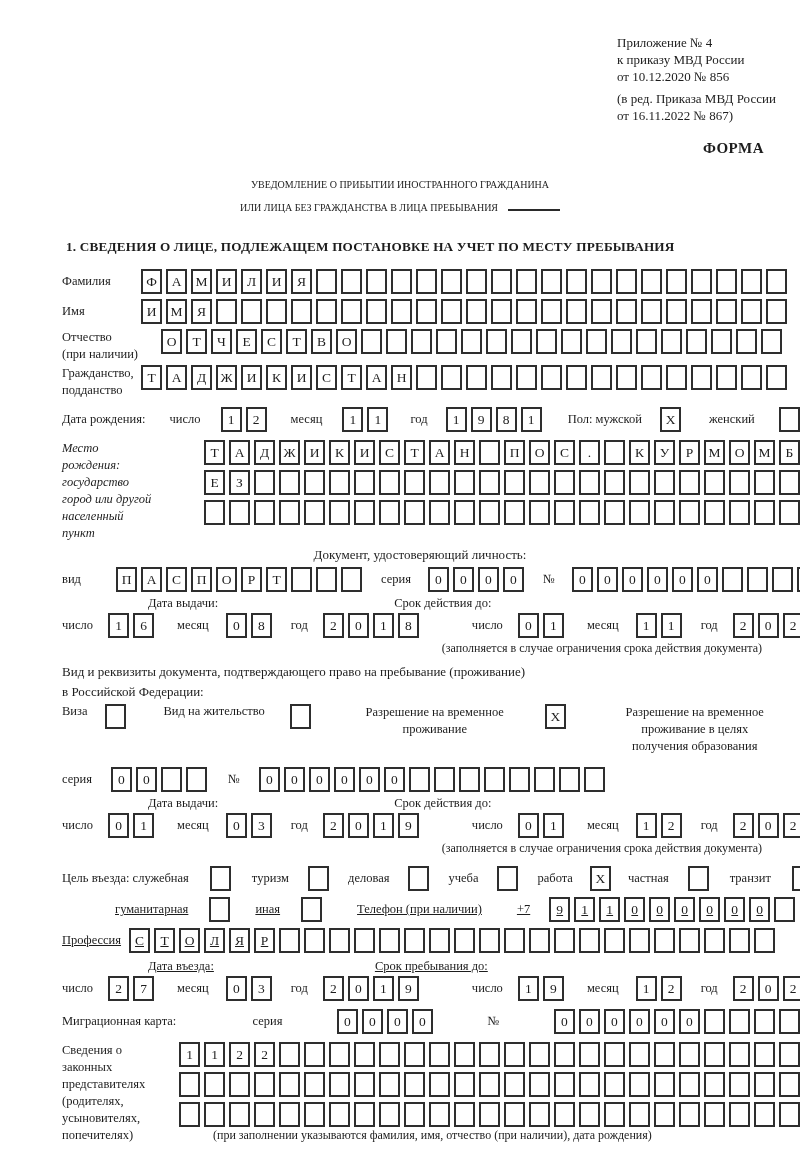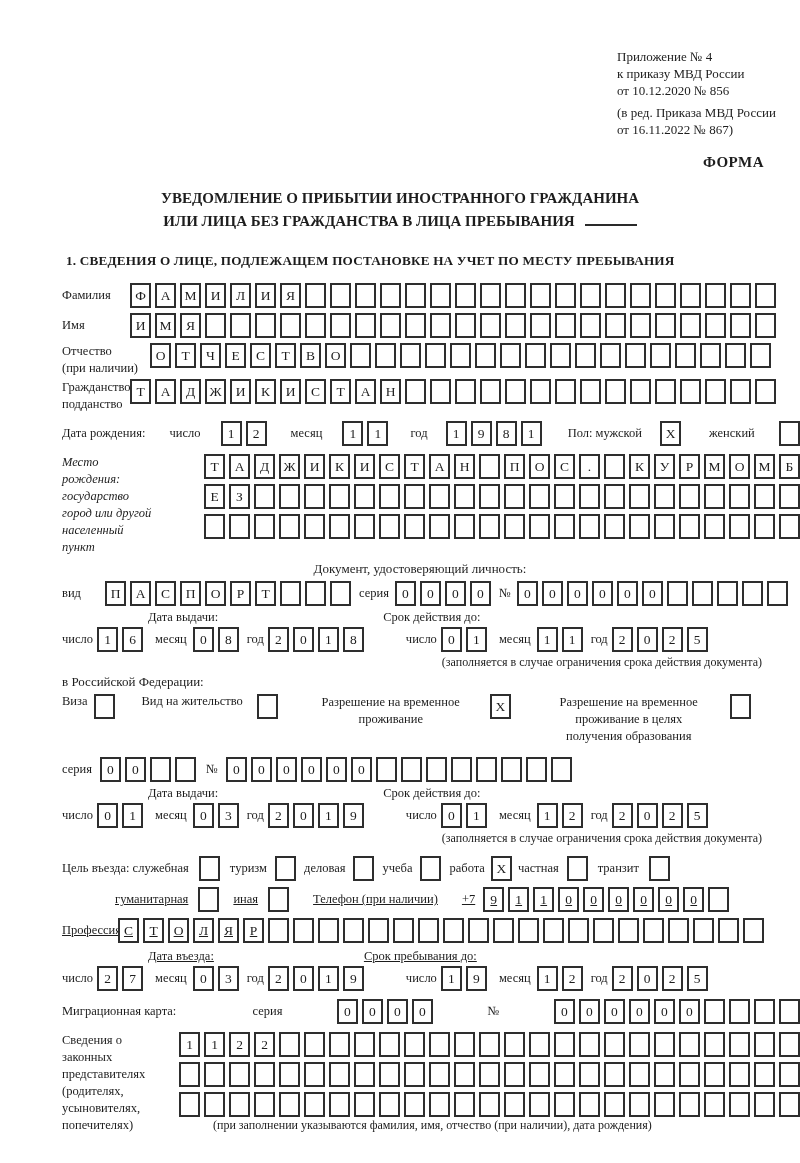--- a/index.html
+++ b/index.html
@@ -1,32 +1,32 @@
 <!DOCTYPE html>
 <html><head>
 <meta charset="utf-8">
 <style>
   html,body { margin:0; padding:0; background:#ffffff; }
   body {
     width:800px; height:1163px;
     font-family:"Liberation Serif","DejaVu Serif",serif;
     color:#1d1d1d;
   }
-  .page { position:relative; width:800px; height:1163px; overflow:hidden; padding-top:48px; box-sizing:border-box; }
+  .page { position:relative; width:800px; height:1163px; overflow:hidden; padding-top:34px; box-sizing:border-box; }
 
   .header-block { margin-left:617px; font-size:13px; line-height:17px; }
   .header-gap { height:5px; }
   .form-label { text-align:right; padding-right:36px; font-weight:bold; font-size:15px; margin-top:16px; letter-spacing:0.5px; }
 
-  .title { text-align:center; font-weight:bold; font-size:15px; margin-top:16px; line-height:23px; }
+  .title { text-align:center; font-weight:normal; font-size:10px; margin-top:16px; line-height:23px; }
   .underline { display:inline-block; width:52px; border-bottom:2.5px solid #2a2a2a; height:12px; margin-left:10px; }
 
   .section-heading { font-weight:bold; font-size:13.2px; margin:20px 0 0 66px; letter-spacing:0.2px; }
 
-  .row { display:flex; align-items:center; margin-left:62px; }
+  .row { display:flex; align-items:center; margin-left:62px;gap:11px; }
   .row.top { align-items:flex-start; }
   .indent115 { margin-left:115px; }
 
   .lbl { font-size:12.5px; white-space:nowrap; flex:none; }
   .lblcol { display:flex; flex-direction:column; font-size:12.5px; line-height:17px; flex:none; }
   .lblcol.center { text-align:center; }
 
   .cells { display:flex; gap:4px; flex:none; }
   .cellcol { display:flex; flex-direction:column; gap:5px; }
   .cell {
@@ -404,20 +404,21 @@
     <span class="cells ml4">
         <span class="cell">2</span>
         <span class="cell">0</span>
         <span class="cell">2</span>
         <span class="cell">5</span>
       </span>
   </div>
 
   <div class="note-right">(заполняется в случае ограничения срока действия документа)</div>
 
+  <div class="textline mt8">Вид и реквизиты документа, подтверждающего право на пребывание (проживание)</div>
   <div class="textline mt4">в Российской Федерации:</div>
 
   <div class="row top mt4">
     <span class="lbl">Виза</span>
     <span class="cells ml6">
         <span class="cell"></span>
       </span>
     <span class="lbl ml20">Вид на жительство</span>
     <span class="cells ml14">
         <span class="cell"></span>

